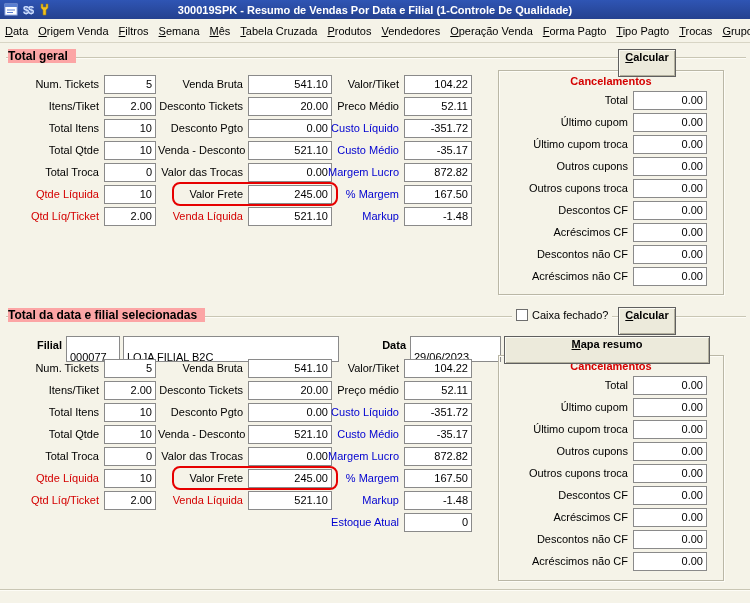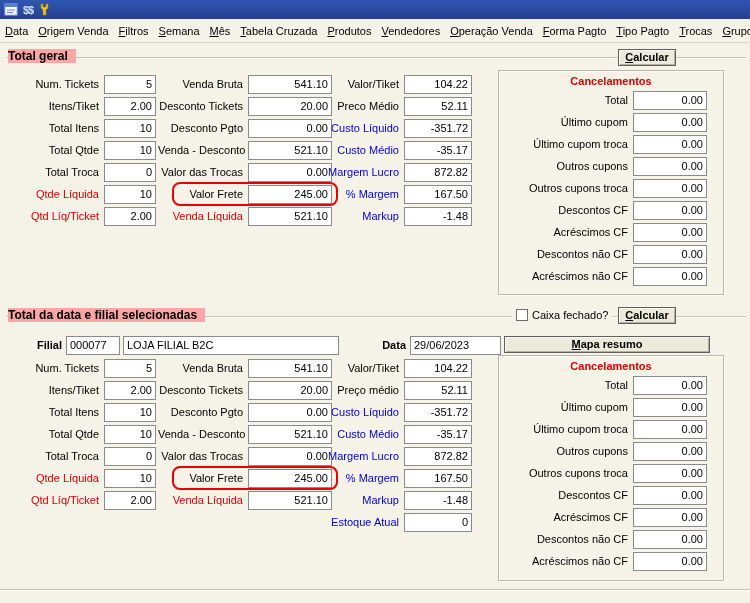--- a/index.html
+++ b/index.html
@@ -18,21 +18,21 @@
   .menubar{position:absolute;top:19px;left:0;width:750px;height:24px;background:#f5f3e8;
     border-bottom:1px solid #d8d5c5;display:flex;align-items:center;white-space:nowrap;overflow:hidden;}
   .menu-item{display:inline-block;flex-shrink:0;padding:3px 5px;cursor:default;}
   .menu-item::first-letter{text-decoration:underline;}
 
   
   .sec-header{position:absolute;left:0;width:750px;height:24px;}
   .sec-line{position:absolute;top:11px;left:6px;right:4px;border-top:1px solid #c9c6b4;border-bottom:1px solid #fdfcf6;}
   .sec-title{position:absolute;left:8px;top:3px;font-weight:bold;font-size:12px;background:#fca5a5;padding-right:8px;z-index:2;white-space:nowrap;}
 
-  .btn{position:absolute;height:17px;background:#eceadb;border:1px solid #5f5f5f;
+  .btn{position:absolute;height:28px;background:#eceadb;border:1px solid #5f5f5f;
     box-shadow:inset 1px 1px 0 #fbfaf2,inset -1px -1px 0 #b3b09e;
     font-weight:bold;font-size:11px;line-height:14px;text-align:center;z-index:3;cursor:default;}
   .btn::first-letter{text-decoration:underline;}
 
   
   .col{position:absolute;}
   .frow{display:flex;align-items:center;height:22px;position:relative;}
   .flabel{text-align:right;padding-right:5px;white-space:nowrap;}
   .fvalue{background:#fff;border:1px solid #8a8a8a;height:19px;line-height:17px;text-align:right;padding:0 3px;white-space:nowrap;}
   .col1 .flabel{width:100px;}.col1 .fvalue{width:52px;}
@@ -48,21 +48,21 @@
   .gtitle{color:var(--label-red,#d40000);font-weight:bold;text-align:center;padding-top:4px;}
   .cancel-rows{padding:2px 5px 0 4px;}
   .cancel-rows .flabel{width:130px;}
   .cancel-rows .fvalue{width:74px;}
 
   
   .chk{position:absolute;display:flex;align-items:center;gap:4px;background:#f5f3e8;padding:0 4px;z-index:3;height:16px;}
   .chkbox{width:12px;height:12px;background:#fff;border:1px solid #6e6e6e;display:inline-block;}
 
   .lbl-bold{font-weight:bold;}
-  .fld{position:absolute;background:#fff;border:1px solid #8a8a8a;height:19px;line-height:17px;padding:0 3px;white-space:nowrap;overflow:hidden;}
+  .fld{position:absolute;background:#fff;border:1px solid #8a8a8a;height:19px;line-height:17px;padding:12px 3px;white-space:nowrap;overflow:hidden;}
   .hline{position:absolute;left:0;width:750px;border-top:1px solid #c9c6b4;border-bottom:1px solid #fdfcf6;}
 </style>
 </head>
 <body>
 
 <div id="app">
 
   <div class="titlebar">
     <span class="title-icons">
       <span class="ticon">
@@ -73,20 +73,21 @@
           <line x1="3" y1="9.5" x2="9" y2="9.5" stroke="#5b7fd0" stroke-width="1"></line>
         </svg>
       </span>
       <span class="ticon money-glyph">$$</span>
       <span class="ticon">
         <svg width="13" height="13" viewBox="0 0 13 13">
           <path d="M3 1 L5 1 L5 4 L8 4 L8 1 L10 1 L10 5 L8 7 L8 12 L5 12 L5 7 L3 5 Z" fill="#f0c020" stroke="#a08010" stroke-width="0.6"></path>
         </svg>
       </span>
     </span>
+    <span class="window-title">300019SPK - Resumo de Vendas Por Data e Filial (1-Controle De Qualidade)</span>
   </div>
 
   <div class="menubar">
       <span class="menu-item">Data</span>
       <span class="menu-item">Origem Venda</span>
       <span class="menu-item">Filtros</span>
       <span class="menu-item">Semana</span>
       <span class="menu-item">Mês</span>
       <span class="menu-item">Tabela Cruzada</span>
       <span class="menu-item">Produtos</span>

